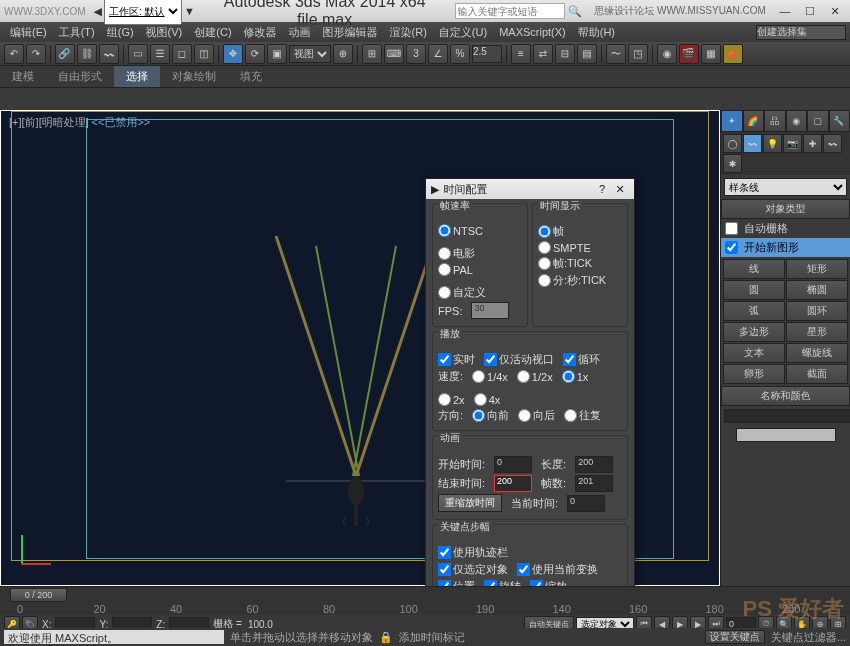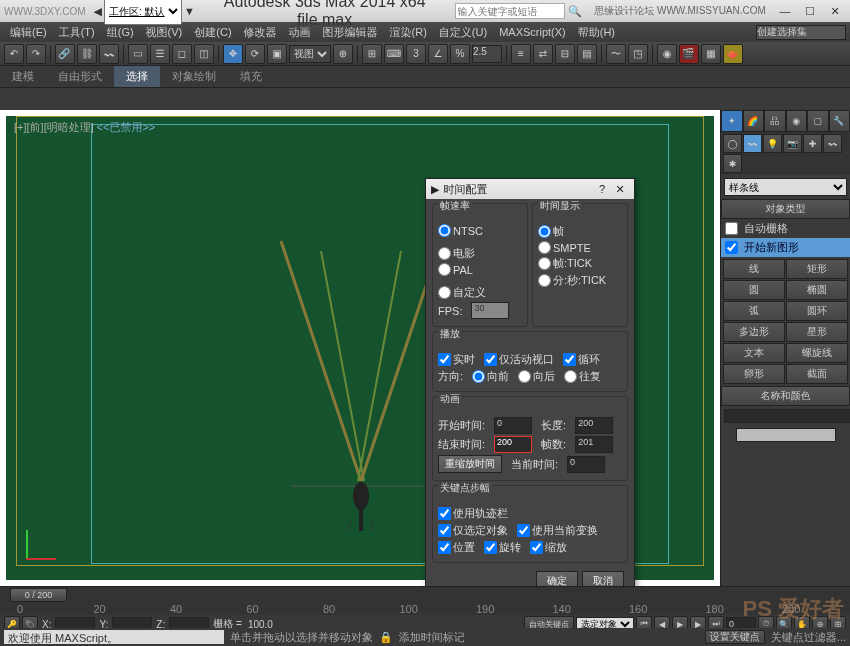--- a/index.html
+++ b/index.html
@@ -19,21 +19,21 @@
 .tbtn { width: 20px; height: 20px; background: linear-gradient(#555,#444); border: 1px solid #222; border-radius: 2px; display: flex; align-items: center; justify-content: center; font-size: 10px; color: #ccc; cursor: pointer; }
 .tbtn.blue { background: #3a7abd; }
 .tbtn.red { background: #8a2222; }
 .tbtn.yellow { background: #9a8a22; }
 .tsep { width: 1px; height: 18px; background: #222; margin: 0 2px; }
 .tsel { height: 18px; background: #444; border: 1px solid #222; color: #ccc; font-size: 10px; padding: 0 0; }
 .ribbon { height: 22px; background: #383838; border-bottom: 1px solid #222; display: flex; align-items: center; }
 .ribbon span { padding: 3px 12px; color: #999; cursor: pointer; }
 .ribbon span.active { background: #4a5a6a; color: #fff; }
 .main-area { position: absolute; top: 110px; left: 0; right: 0; bottom: 60px; display: flex; }
-.viewport { flex: 1; background: #14532d; position: relative; border: 6px solid #ffffff; }
+.viewport { flex: 1; background: #0f172a; position: relative; border: 1px solid #ffffff; }
 .vp-label { position: absolute; top: 4px; left: 8px; color: #aaa; font-size: 10px; }
 .vp-label .enabled { color: #7ac; }
 .vp-border-outer { position: absolute; top: 0; left: 10px; right: 10px; height: 450px; border: 1px solid #aa9933; }
 .vp-border-inner { position: absolute; top: 8px; left: 85px; right: 45px; height: 440px; border: 1px solid #4aa9a9; }
 .axis-gizmo { position: absolute; bottom: 20px; left: 20px; width: 40px; height: 40px; }
 .axis-gizmo::before { content: ''; position: absolute; bottom: 0; left: 0; width: 2px; height: 30px; background: #3c3; }
 .axis-gizmo::after { content: ''; position: absolute; bottom: 0; left: 0; width: 30px; height: 2px; background: #c33; }
 .command-panel { width: 130px; background: #3a3a3a; border-left: 1px solid #222; display: flex; flex-direction: column; }
 .cp-tabs { display: flex; height: 22px; background: #333; }
 .cp-tab { flex: 1; border: 1px solid #222; background: linear-gradient(#555,#444); display: flex; align-items: center; justify-content: center; cursor: pointer; font-size: 9px; }
@@ -312,20 +312,43 @@
         <label>
             <input type="checkbox" checked="" style="">
             <span>仅活动视口</span>
           </label>
         <label>
             <input type="checkbox" checked="" style="">
             <span>循环</span>
           </label>
       </div>
       <div class="fs-row">
+          <span>速度:</span>
+        <label>
+            <input type="radio" style="">
+            <span>1/4x</span>
+          </label>
+        <label>
+            <input type="radio" style="">
+            <span>1/2x</span>
+          </label>
+        <label>
+            <input type="radio" checked="" style="">
+            <span>1x</span>
+          </label>
+        <label>
+            <input type="radio" style="">
+            <span>2x</span>
+          </label>
+        <label>
+            <input type="radio" style="">
+            <span>4x</span>
+          </label>
+      </div>
+      <div class="fs-row">
           <span>方向:</span>
         <label>
             <input type="radio" checked="" style="">
             <span>向前</span>
           </label>
         <label>
             <input type="radio" style="">
             <span>向后</span>
           </label>
         <label>

